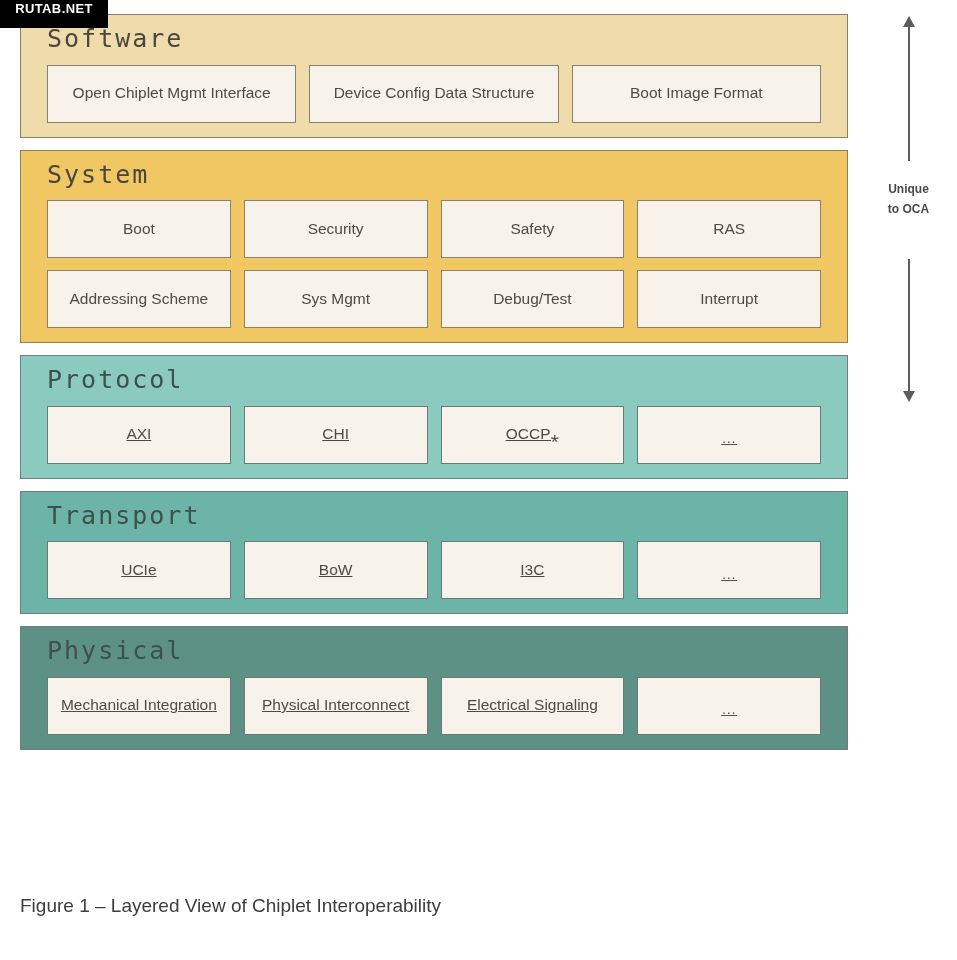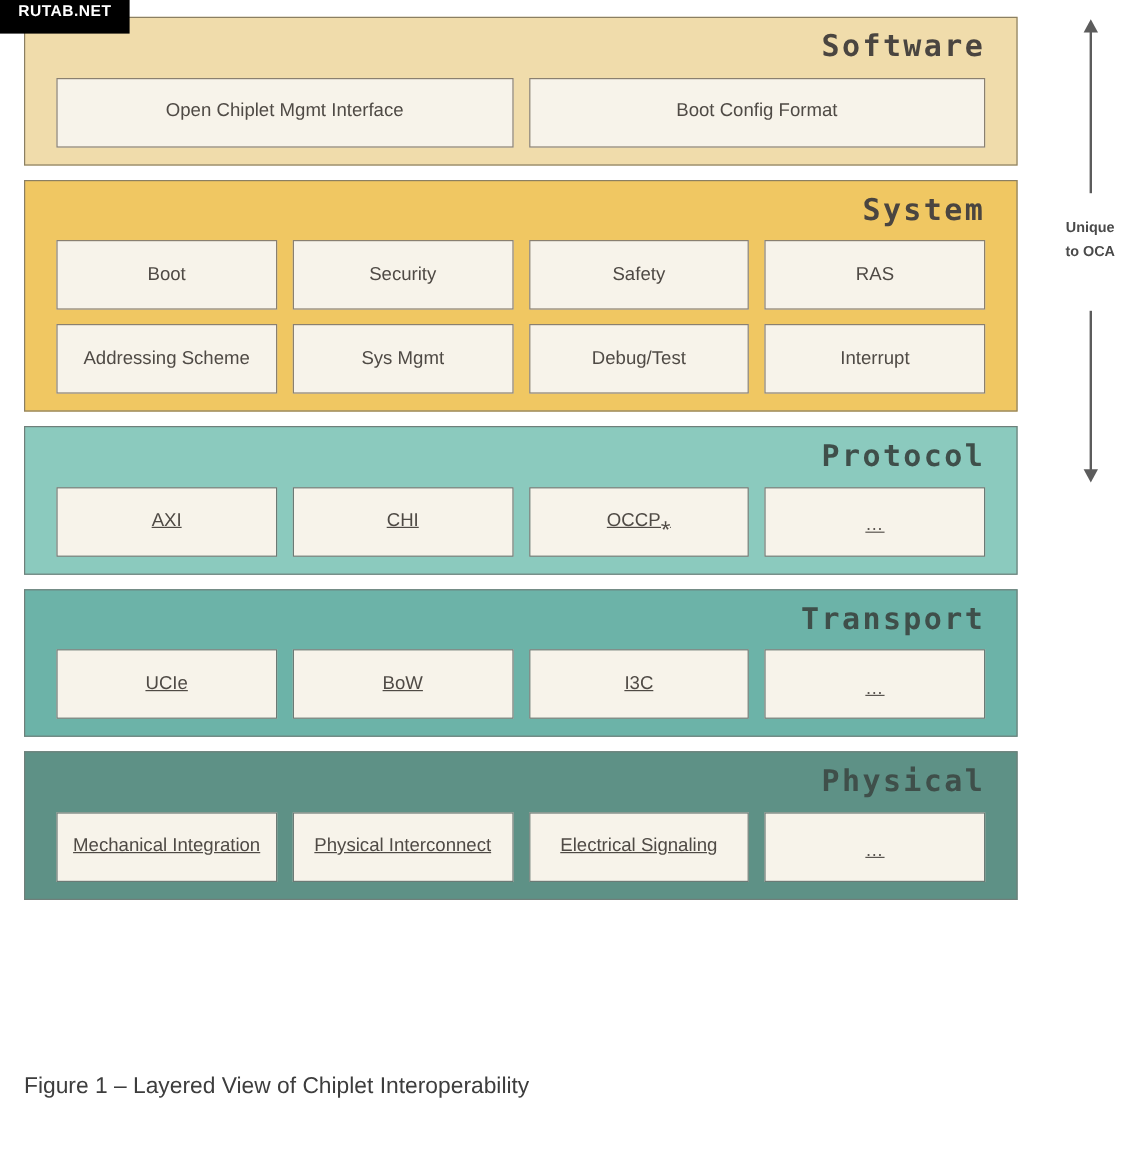--- a/index.html
+++ b/index.html
@@ -44,24 +44,24 @@
   .layer {
     position: relative;
     box-sizing: border-box;
     border: 1px solid #8a7f63;
     margin-bottom: 12px;
     padding: 8px 26px 14px 26px;
   }
   .layer.teal { border-color: #6f7f7a; }
 
   .layer-title {
-    text-align: right;
+    text-align: left;
     font-family: "DejaVu Sans Mono", "Liberation Mono", monospace;
     font-size: 25px;
-    font-weight: bold;
+    font-weight: normal;
     letter-spacing: 2px;
     color: #4a4540;
     margin: 2px 0 12px 0;
     line-height: 1.1;
   }
   .layer.teal .layer-title { color: #3f4f4a; }
 
   .row {
     display: flex;
     gap: 13px;
@@ -151,21 +151,22 @@
 </head>
 <body>
 
 <div id="watermark">RUTAB.NET</div>
 
 <div id="diagram">
     <div class="layer" style="background: rgb(240, 220, 171);">
       <div class="layer-title">Software</div>
       <div class="row">
         <div class="cell">Open Chiplet Mgmt Interface</div>
-        <div class="cell">Boot Config Format</div>
+        <div class="cell">Device Config Data Structure</div>
+        <div class="cell">Boot Image Format</div>
       </div>
     </div>
     <div class="layer" style="background: rgb(240, 199, 98);">
       <div class="layer-title">System</div>
       <div class="row">
         <div class="cell">Boot</div>
         <div class="cell">Security</div>
         <div class="cell">Safety</div>
         <div class="cell">RAS</div>
       </div>

